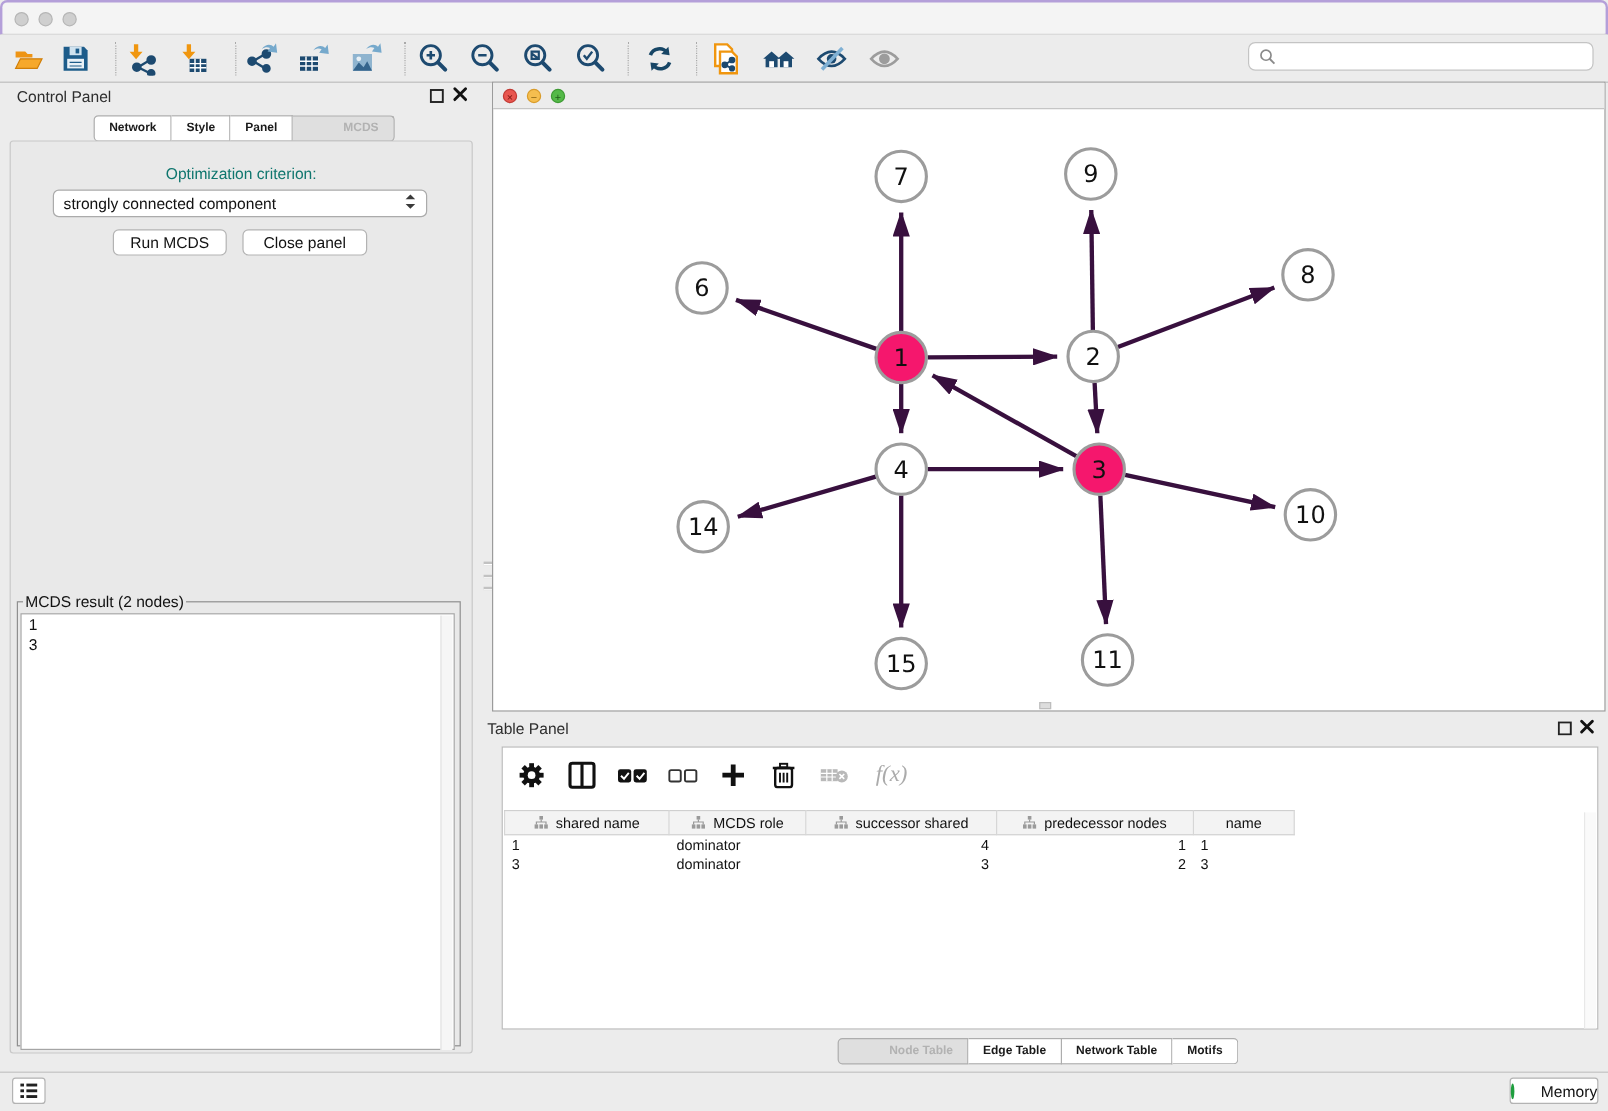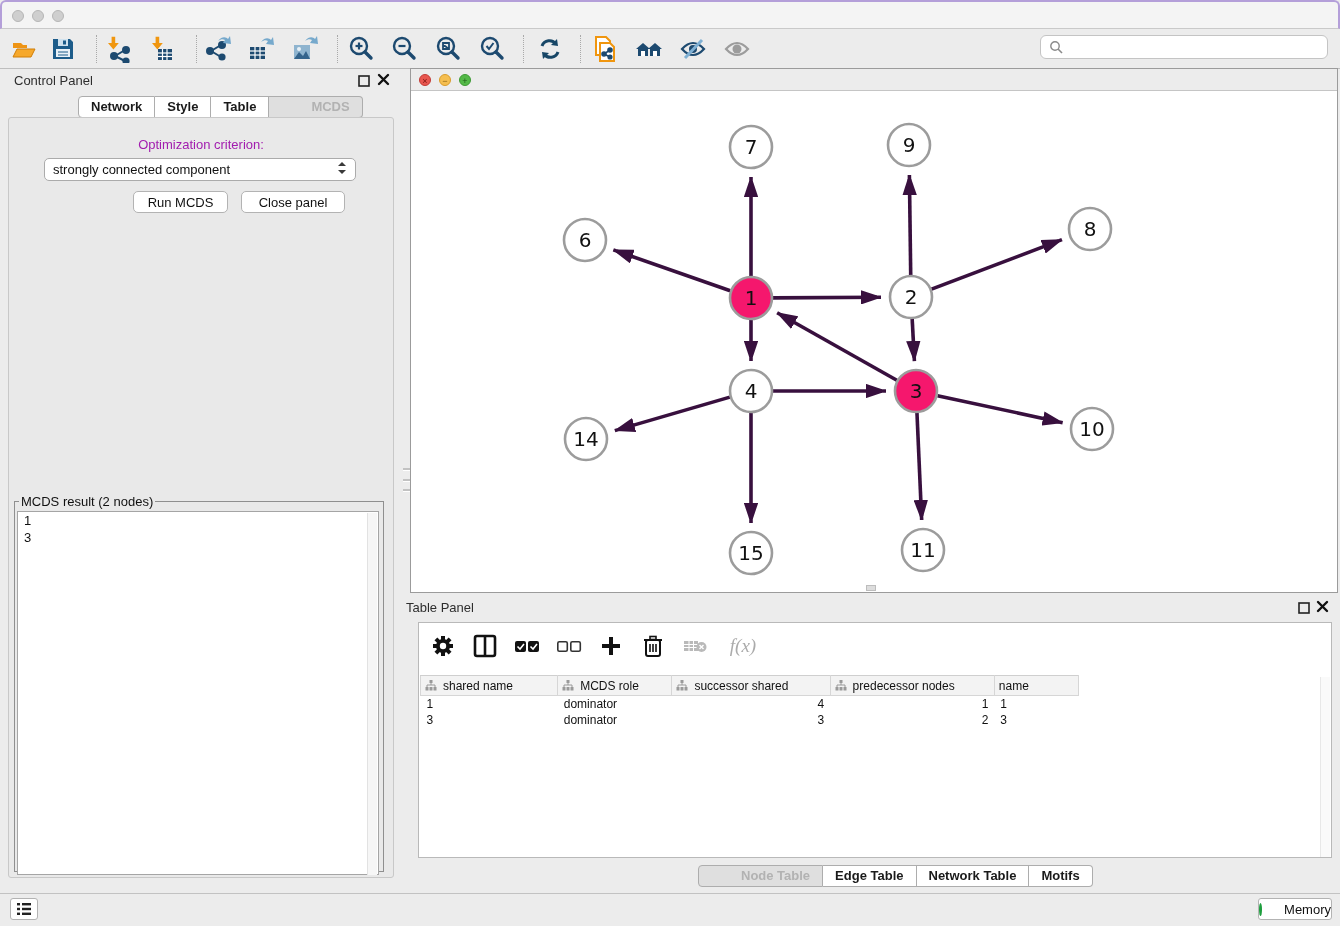--- a/index.html
+++ b/index.html
@@ -21,35 +21,35 @@
   .tsep{top:6px;width:0;height:28px;border-left:1px dotted #A9A9A9;}
   .searchbox{top:6px;left:1040px;width:288px;height:24px;background:#fff;
              border:1px solid #C4C4C4;border-radius:6px;display:flex;align-items:center;
              padding-left:8px;box-sizing:border-box;}
   .searchbox input{border:none;outline:none;flex:1;font-size:12px;background:transparent;
                    font-family:"Liberation Sans",sans-serif;}
   
   .cp-header{left:14px;top:73px;font-size:13px;color:#2E2E2E;}
   .tabs{display:flex;}
   .tab{height:20px;line-height:20px;background:#FFFFFF;border:1px solid #ADADAD;
-       border-left:none;font-size:13px;font-weight:600;color:#1A1A1A;
+       border-left:none;font-size:10px;font-weight:600;color:#1A1A1A;
        text-align:center;padding:0 12px;white-space:nowrap;}
   .tab.first{border-left:1px solid #ADADAD;border-radius:4px 0 0 4px;}
   .tab.last{border-radius:0 4px 4px 0;}
   .tab.selected{background:#DFDFDF;color:#B2B2B2;padding-left:42px;}
   .cp-body{left:8px;top:117px;width:386px;height:761px;background:#E9E9E9;
            border:1px solid #C8C8C8;border-radius:3px;box-sizing:border-box;}
-  .opt-label{left:0;top:137px;width:402px;text-align:center;font-size:13px;color:#a21caf;}
+  .opt-label{left:0;top:137px;width:402px;text-align:center;font-size:13px;color:#0f766e;}
   .select{left:44px;top:158px;width:312px;height:23px;background:#FFFFFF;
           border:1px solid #ABABAB;border-radius:5px;box-sizing:border-box;
           display:flex;align-items:center;padding:0 8px;font-size:13px;color:#111;}
   .select .arrows{margin-left:auto;}
   .btn{height:22px;background:#FFFFFF;border:1px solid #B3B3B3;border-radius:5px;
        font-size:13px;color:#111;display:flex;align-items:center;justify-content:center;
-       box-sizing:border-box;padding:0 12px;margin-left:39px;}
+       box-sizing:border-box;padding:0 12px;}
   fieldset.mcds{left:14px;top:494px;width:370px;height:378px;margin:0;padding:0;
                 border:1px solid #8F8F8F;background:#E9E9E9;box-sizing:border-box;position:absolute;}
   fieldset.mcds legend{font-size:13px;color:#111;margin-left:4px;padding:0 2px;}
   .mcds-inner{left:2px;top:2px;width:362px;height:364px;background:#FFFFFF;
               border:1px solid #A5A5A5;box-sizing:border-box;}
   .mcds-scroll{right:1px;top:1px;width:9px;height:362px;background:#F6F6F6;
                border-left:1px solid #E2E2E2;}
   .mcds-line{font-size:13px;color:#111;padding:1px 0 0 6px;line-height:16px;}
   
   .grip{left:403px;top:468px;width:7px;height:24px;display:flex;flex-direction:column;
@@ -71,21 +71,21 @@
   .tp-body{left:418px;top:622px;width:914px;height:236px;background:#FFFFFF;
            border:1px solid #B9B9B9;box-sizing:border-box;}
   .tp-toolbar{left:10px;top:6px;height:34px;display:flex;align-items:center;gap:14px;}
   .tp-tool{width:28px;height:28px;display:flex;align-items:center;justify-content:center;}
   .fx{font-family:"Liberation Serif",serif;font-style:italic;font-size:19px;color:#ABABAB;}
   table.nodetable{border-collapse:collapse;width:659px;table-layout:fixed;
                   font-size:12px;color:#111;}
   table.nodetable th{background:#F3F3F3;border:1px solid #D6D6D6;border-top:1px solid #CFCFCF;
                      font-weight:normal;height:19px;padding:0 4px;white-space:nowrap;}
   table.nodetable td{height:16px;padding:0 6px;border:none;white-space:nowrap;}
-  .th-inner{display:flex;align-items:center;justify-content:flex-start;gap:6px;}
+  .th-inner{display:flex;align-items:center;justify-content:center;gap:6px;}
   .tp-scroll{right:1px;top:54px;width:9px;height:180px;background:#FAFAFA;border-left:1px solid #E8E8E8;}
   
   .bottom-tabs{left:698px;top:865px;}
   
   .statusbar{left:0;top:893px;width:1340px;height:33px;background:#ECECEC;
              border-top:1px solid #C2C2C2;box-sizing:border-box;}
   .status-btn{top:898px;height:22px;background:#FFFFFF;border:1px solid #B3B3B3;
               border-radius:3px;display:flex;align-items:center;justify-content:center;box-sizing:border-box;gap:16px;}
   .memory-label{font-size:13px;color:#111;margin-left:6px;}
   .dot-green{width:13px;height:13px;border-radius:50%;}
@@ -270,21 +270,21 @@
     </svg>
 </div>
 <div class="abs" style="left:377px;top:72px">
   <svg width="13" height="13" viewBox="0 0 13 13">
       <path d="M2 2 L11 11 M11 2 L2 11" stroke="#111" stroke-width="2.4" stroke-linecap="round"></path>
     </svg>
 </div>
 <div class="abs tabs" style="left:78px;top:96px">
   <div class="tab first">Network</div>
   <div class="tab">Style</div>
-  <div class="tab">Table</div>
+  <div class="tab">Panel</div>
   <div class="tab last selected">MCDS</div>
 </div>
 <div class="abs cp-body"></div>
 <div class="abs opt-label">Optimization criterion:</div>
 <div class="abs select">
   <span>strongly connected component</span>
   <span class="arrows">
     <svg width="10" height="14" viewBox="0 0 10 14">
         <path d="M5 1 L9 5 H1 z" fill="#3A3A3A"></path>
         <path d="M5 13 L1 9 H9 z" fill="#3A3A3A"></path>

